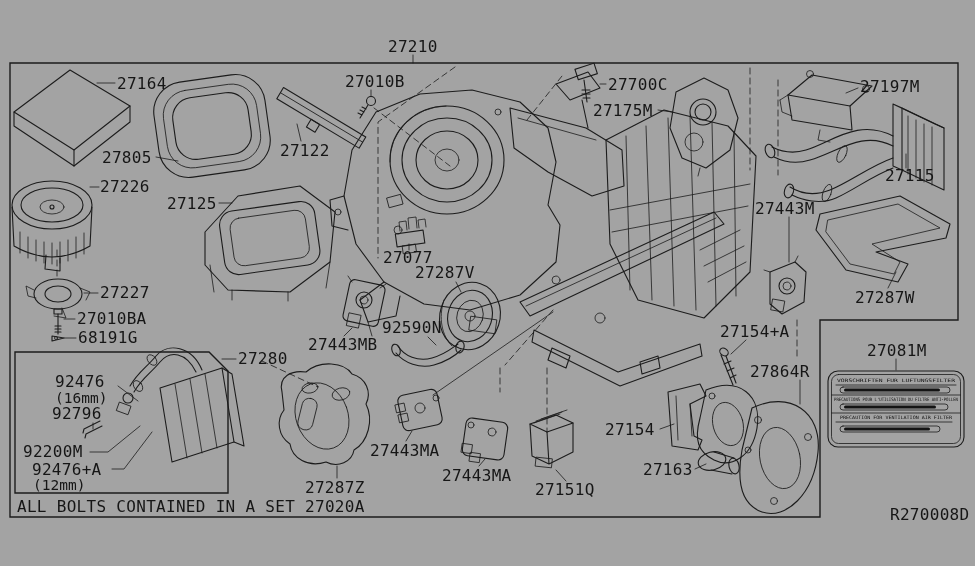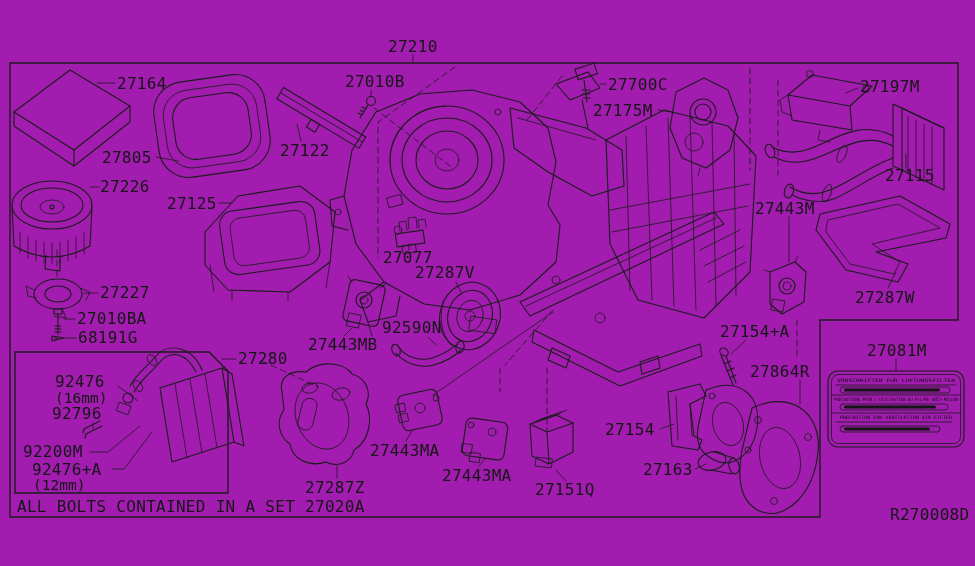--- a/index.html
+++ b/index.html
@@ -1,16 +1,16 @@
 <!DOCTYPE html>
 <html><head>
 <meta charset="utf-8">
 <style>
   html,body{margin:0;padding:0;background:#ffffff;}
-  .stage{position:relative;width:975px;height:566px;background:#a21caf;overflow:hidden;}
+  .stage{position:relative;width:975px;height:566px;background:#a3a3a3;overflow:hidden;}
   svg{display:block;}
   .ln{fill:none;stroke:#1c1c1c;stroke-width:1.1;stroke-linejoin:round;stroke-linecap:round;}
   .bd{fill:none;stroke:#1c1c1c;stroke-width:1.4;stroke-linejoin:miter;}
   .thin{stroke-width:0.8;}
   .dash{stroke-dasharray:6 4;}
   .lbl{font-family:"DejaVu Sans Mono","Liberation Mono",monospace;font-size:16px;fill:#161616;letter-spacing:0.3px;}
   .lblsm{font-family:"DejaVu Sans Mono","Liberation Mono",monospace;font-size:14.5px;fill:#161616;}
   .tiny{font-family:"DejaVu Sans Mono","Liberation Mono",monospace;font-size:4.6px;fill:#111;}
   .fillb{fill:#141414;stroke:none;}
 </style>

